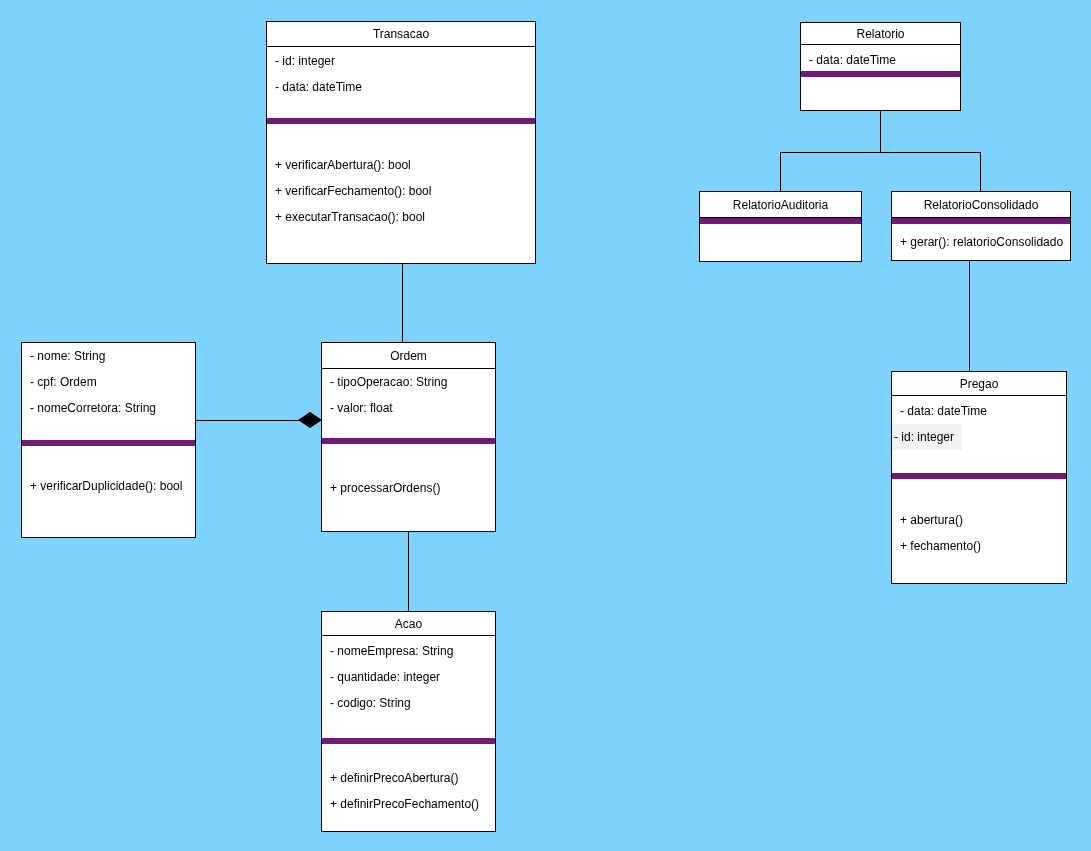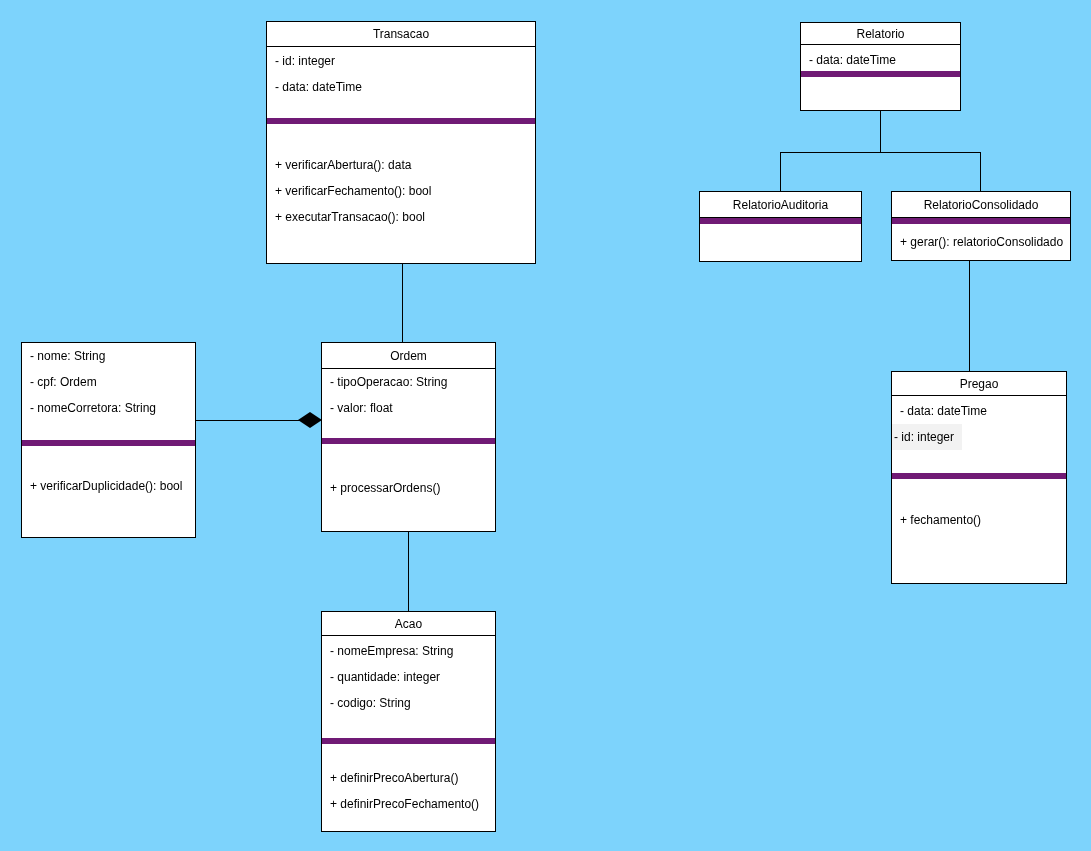--- a/index.html
+++ b/index.html
@@ -96,21 +96,21 @@
 
   <div class="cls" id="c-transacao">
     <div class="hd">
       <span>Transacao</span>
     </div>
     <div class="sec attrs">
       <div class="row">- id: integer</div>
       <div class="row">- data: dateTime</div>
     </div>
     <div class="sec methods">
-      <div class="row">+ verificarAbertura(): data</div>
+      <div class="row">+ verificarAbertura(): bool</div>
       <div class="row">+ verificarFechamento(): bool</div>
       <div class="row">+ executarTransacao(): bool</div>
     </div>
   </div>
 
   <div class="cls" id="c-relatorio">
     <div class="hd">
       <span>Relatorio</span>
     </div>
     <div class="sec attrs">
@@ -177,17 +177,18 @@
 
   <div class="cls" id="c-pregao">
     <div class="hd">
       <span>Pregao</span>
     </div>
     <div class="sec attrs">
       <div class="row">- data: dateTime</div>
       <div class="row hl">- id: integer</div>
     </div>
     <div class="sec methods">
+      <div class="row">+ abertura()</div>
       <div class="row">+ fechamento()</div>
     </div>
   </div>
 
 </div>
 
 </body></html>

